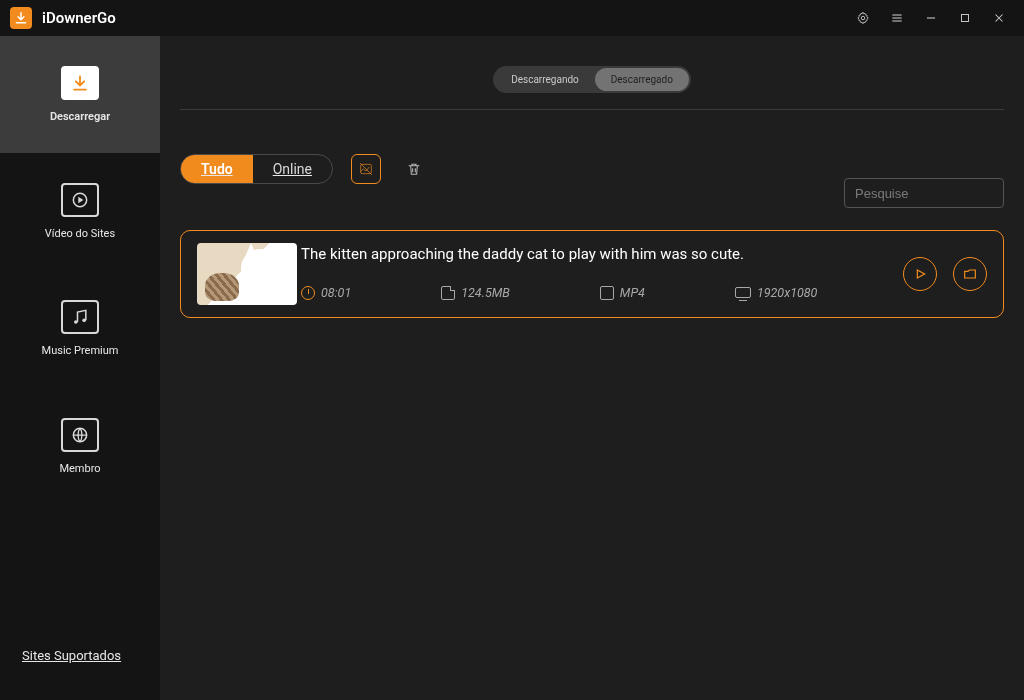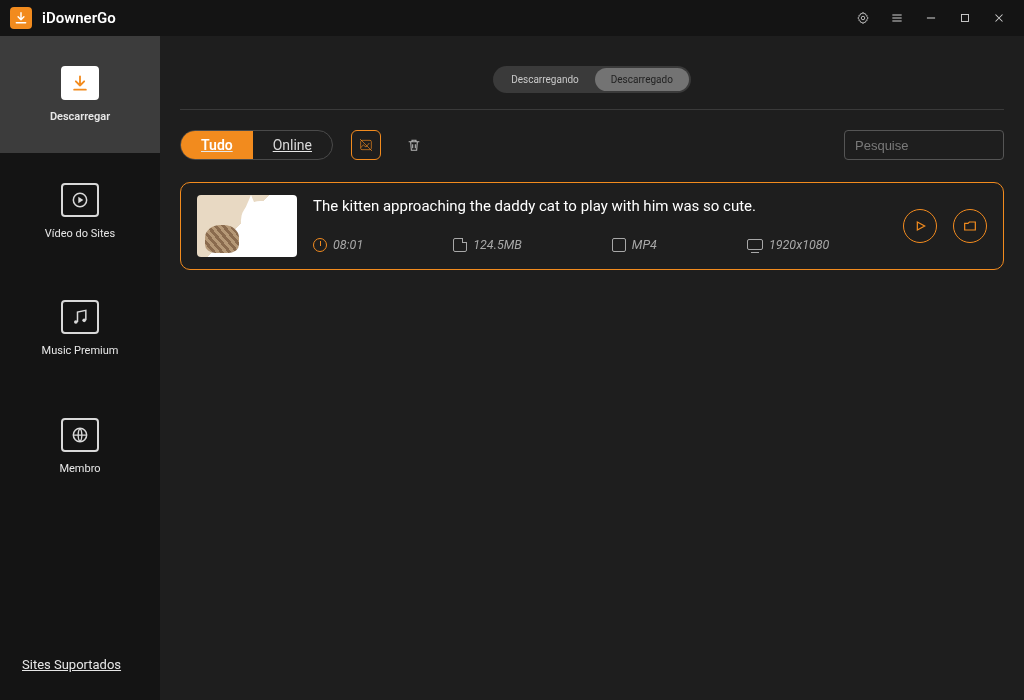--- a/index.html
+++ b/index.html
@@ -62,21 +62,21 @@
   width: 38px; height: 34px;
   border: 2px solid #d9d9d9;
   border-radius: 4px;
   display: flex; align-items: center; justify-content: center;
 }
 .sidebar .navitem.active .icon-box { background: #fff; border-color: #fff; }
 .sidebar .navitem svg.icon-svg { width: 20px; height: 20px; }
 .sidebar .navitem .label { text-align: center; line-height: 1.2; }
 .sidebar .bottom-link {
   margin-top: auto;
-  padding: 0 0 28px 22px;
+  padding: 0 0 37px 22px;
   font-size: 13px;
   text-decoration: underline;
   color: #e7e7e7;
 }
 
 .main {
   flex: 1;
   background: #1e1e1e;
   padding: 30px 20px 20px 20px;
   display: flex;
@@ -134,29 +134,30 @@
 .toolbar .flex { flex: 1; }
 .search {
   width: 160px;
   height: 30px;
   background: transparent;
   border: 1px solid #555;
   border-radius: 4px;
   padding: 0 10px;
   color: #888;
   font-size: 13px;
+  margin-top: 48px;
 }
 .search::placeholder { color: #7a7a7a; }
 
 .dl-card {
   border: 1.5px solid #f28b1e;
   border-radius: 10px;
   padding: 12px 16px;
   display: flex;
-  gap: 16px;
+  gap: 4px;
   align-items: flex-start;
 }
 .thumb {
   width: 100px; height: 62px;
   border-radius: 4px;
   background: linear-gradient(135deg,#e8d9c3 0,#e8d9c3 45%,#fff 45%,#fff 100%);
   position: relative;
   overflow: hidden;
   flex-shrink: 0;
 }

